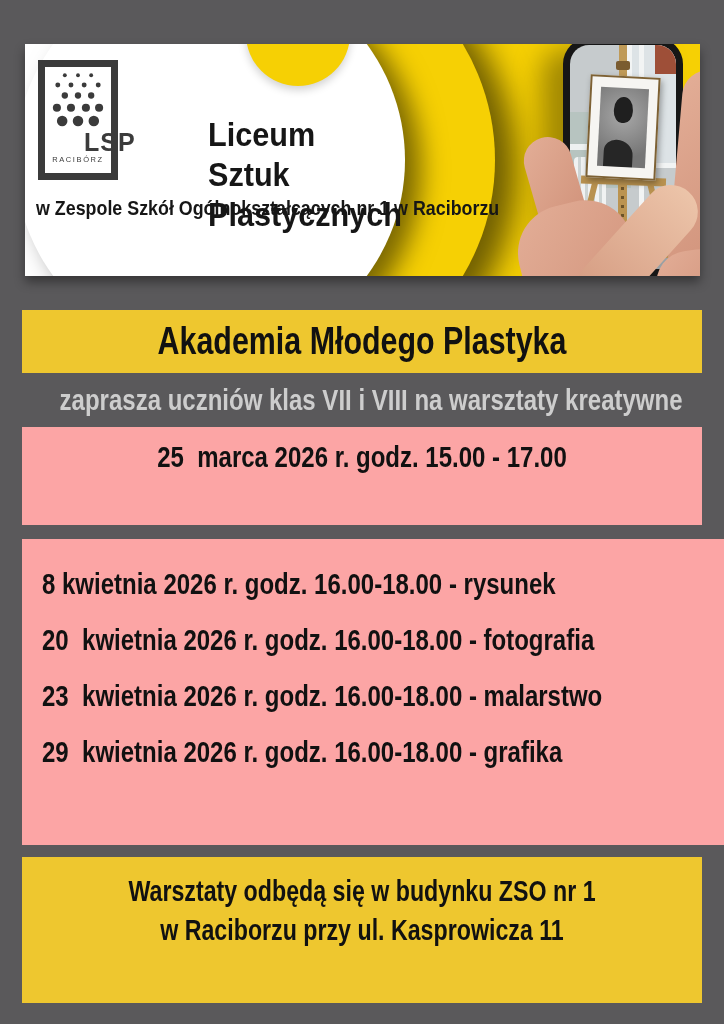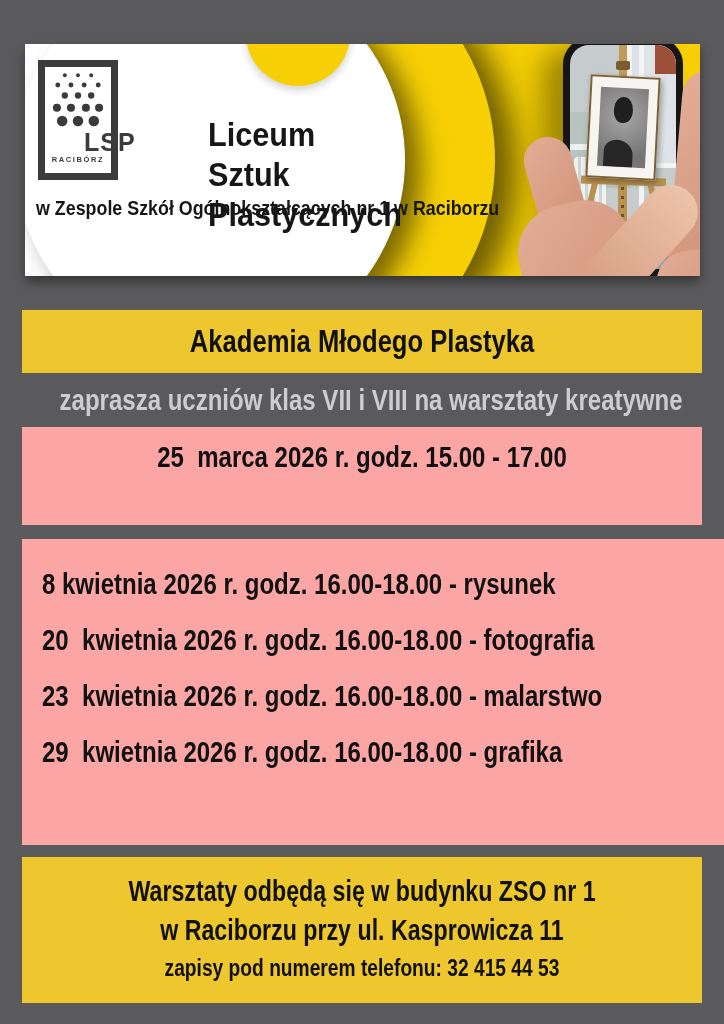--- a/index.html
+++ b/index.html
@@ -40,21 +40,21 @@
   .logo {
     left:13px; top:16px; width:80px; height:120px; box-sizing:border-box;
     border:7px solid #3b3b3b; background:#fff; text-align:center;
   }
   .logo-dots { margin-top:3px; }
   .logo-lsp {
     font-size:25px; font-weight:bold; color:#3b3b3b;
     letter-spacing:1px; line-height:24px; margin-top:-2px;padding-left:39px;
   }
   .logo-city {
-    font-size:7.5px; font-weight:bold; color:#3b3b3b; letter-spacing:1.6px;
+    font-size:7.5px; font-weight:normal; color:#3b3b3b; letter-spacing:1.6px;
     margin-top:1px;
   }
 
   .school-name {
     left:183px; top:70px; color:#161616; font-weight:bold;
     font-size:34px; line-height:40px; transform:scaleX(.9);
     transform-origin:left center; letter-spacing:0;
   }
   .affiliation {
     left:11px; top:152px; color:#161616; font-weight:bold; font-size:21px;
@@ -112,21 +112,21 @@
   .finger-l1 { left:506px; top:92px; width:48px; height:100px; border-radius:24px; transform:rotate(-16deg); }
   .hand-l    { left:498px; top:158px; width:116px; height:140px; border-radius:48px; transform:rotate(-14deg); }
   .thumb     { left:585px; top:128px; width:54px; height:155px; border-radius:27px; transform:rotate(42deg);
                background:linear-gradient(180deg,#ecc4a9,#d49a80); }
   .fingers-r { left:650px; top:26px; width:58px; height:218px; border-radius:26px; transform:rotate(5deg); }
   .fingertip-r { left:632px; top:206px; width:76px; height:72px; border-radius:32px; transform:rotate(-8deg); }
 
   
   .bar-title {
     left:22px; top:310px; width:680px; height:63px; background:#eec72f;
-    color:#111; font-weight:bold; font-size:32px; line-height:63px; text-align:center;
+    color:#111; font-weight:bold; font-size:38px; line-height:63px; text-align:center;
   }
   .invitation {
     left:0; top:382px; width:596px; text-align:center;
     color:#cdcdcd; font-weight:bold; font-size:30px; line-height:36px;
   }
   .panel { background:#fca5a5; color:#111; font-weight:bold; }
   .panel-1 { left:22px; top:427px; width:680px; height:98px; padding-top:8px; box-sizing:border-box; }
   .panel-1 .line { font-size:30px; line-height:43px; text-align:center; }
   .panel-2 { left:22px; top:539px; width:708px; height:306px; box-sizing:border-box; padding:17px 0 0 20px; }
   .panel-2 .line { font-size:30px; line-height:56px; text-align:left; }
@@ -243,18 +243,15 @@
       </div>
   </div>
 
   <div class="abs footer-box">
     <div class="f1">
         <div class="cond-c">Warsztaty odbędą się w budynku ZSO nr 1</div>
       </div>
     <div class="f2">
         <div class="cond-c">w Raciborzu przy ul. Kasprowicza 11</div>
       </div>
-    <div class="f3">
-        <div class="cond-c">zapisy pod numerem telefonu: 32 415 44 53</div>
-      </div>
   </div>
 
 </div>
 
 </body></html>

